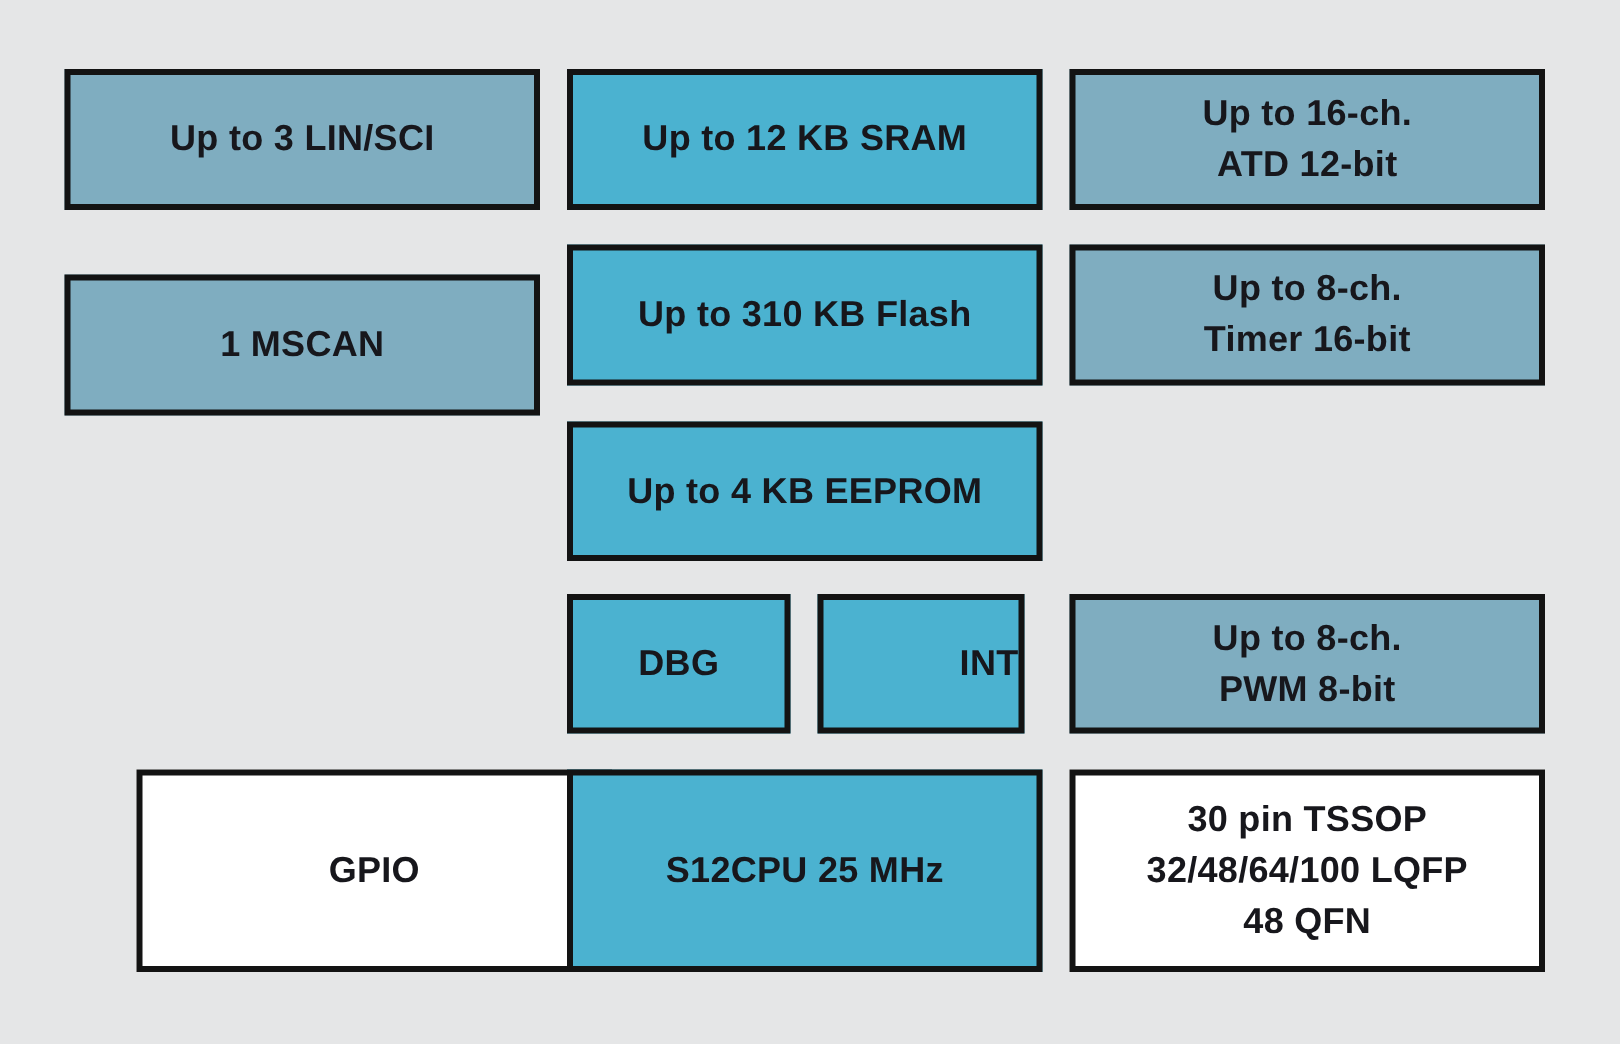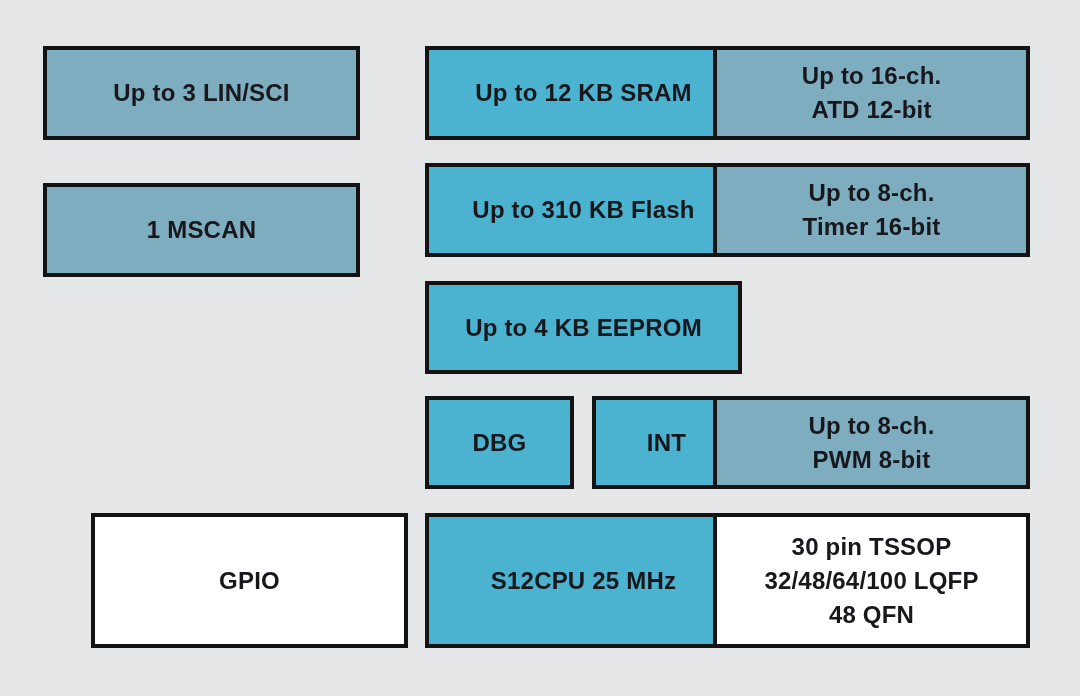--- a/index.html
+++ b/index.html
@@ -24,21 +24,21 @@
     align-items: center;
     justify-content: center;
     text-align: center;
     color: var(--label-text, #17171c);
     font-weight: bold;
     font-size: 24px;
     line-height: 34px;
     letter-spacing: 0.2px;
   }
   .peripheral { background: var(--peripheral-fill, #7fadc0); }
-  .core       { background: var(--core-fill, #4bb2d0); margin-left: 47px; }
+  .core       { background: var(--core-fill, #4bb2d0); }
   .io         { background: var(--io-fill, #ffffff); }
   .line { white-space: nowrap; }
 </style>
 </head>
 <body>
 
 <div class="canvas">
 
   <div class="block peripheral" style="left:43px; top:46px; width:317px; height:94px;">
     <div class="line">Up to 3 LIN/SCI</div>
@@ -62,21 +62,21 @@
     <div class="line">Timer 16-bit</div>
   </div>
 
   <div class="block core" style="left:378px; top:281px; width:317px; height:93px;">
     <div class="line">Up to 4 KB EEPROM</div>
   </div>
 
   <div class="block core" style="left:378px; top:396px; width:149px; height:93px;">
     <div class="line">DBG</div>
   </div>
-  <div class="block core" style="left:545px; top:396px; width:149px; height:93px;">
+  <div class="block core" style="left:545px; top:396px; width:138px; height:93px;align-items:flex-end;">
     <div class="line">INT</div>
   </div>
   <div class="block peripheral" style="left:713px; top:396px; width:317px; height:93px;">
     <div class="line">Up to 8-ch.</div>
     <div class="line">PWM 8-bit</div>
   </div>
 
   <div class="block io" style="left:43px; top:513px; width:317px; height:135px;margin-left:48px;">
     <div class="line">GPIO</div>
   </div>

